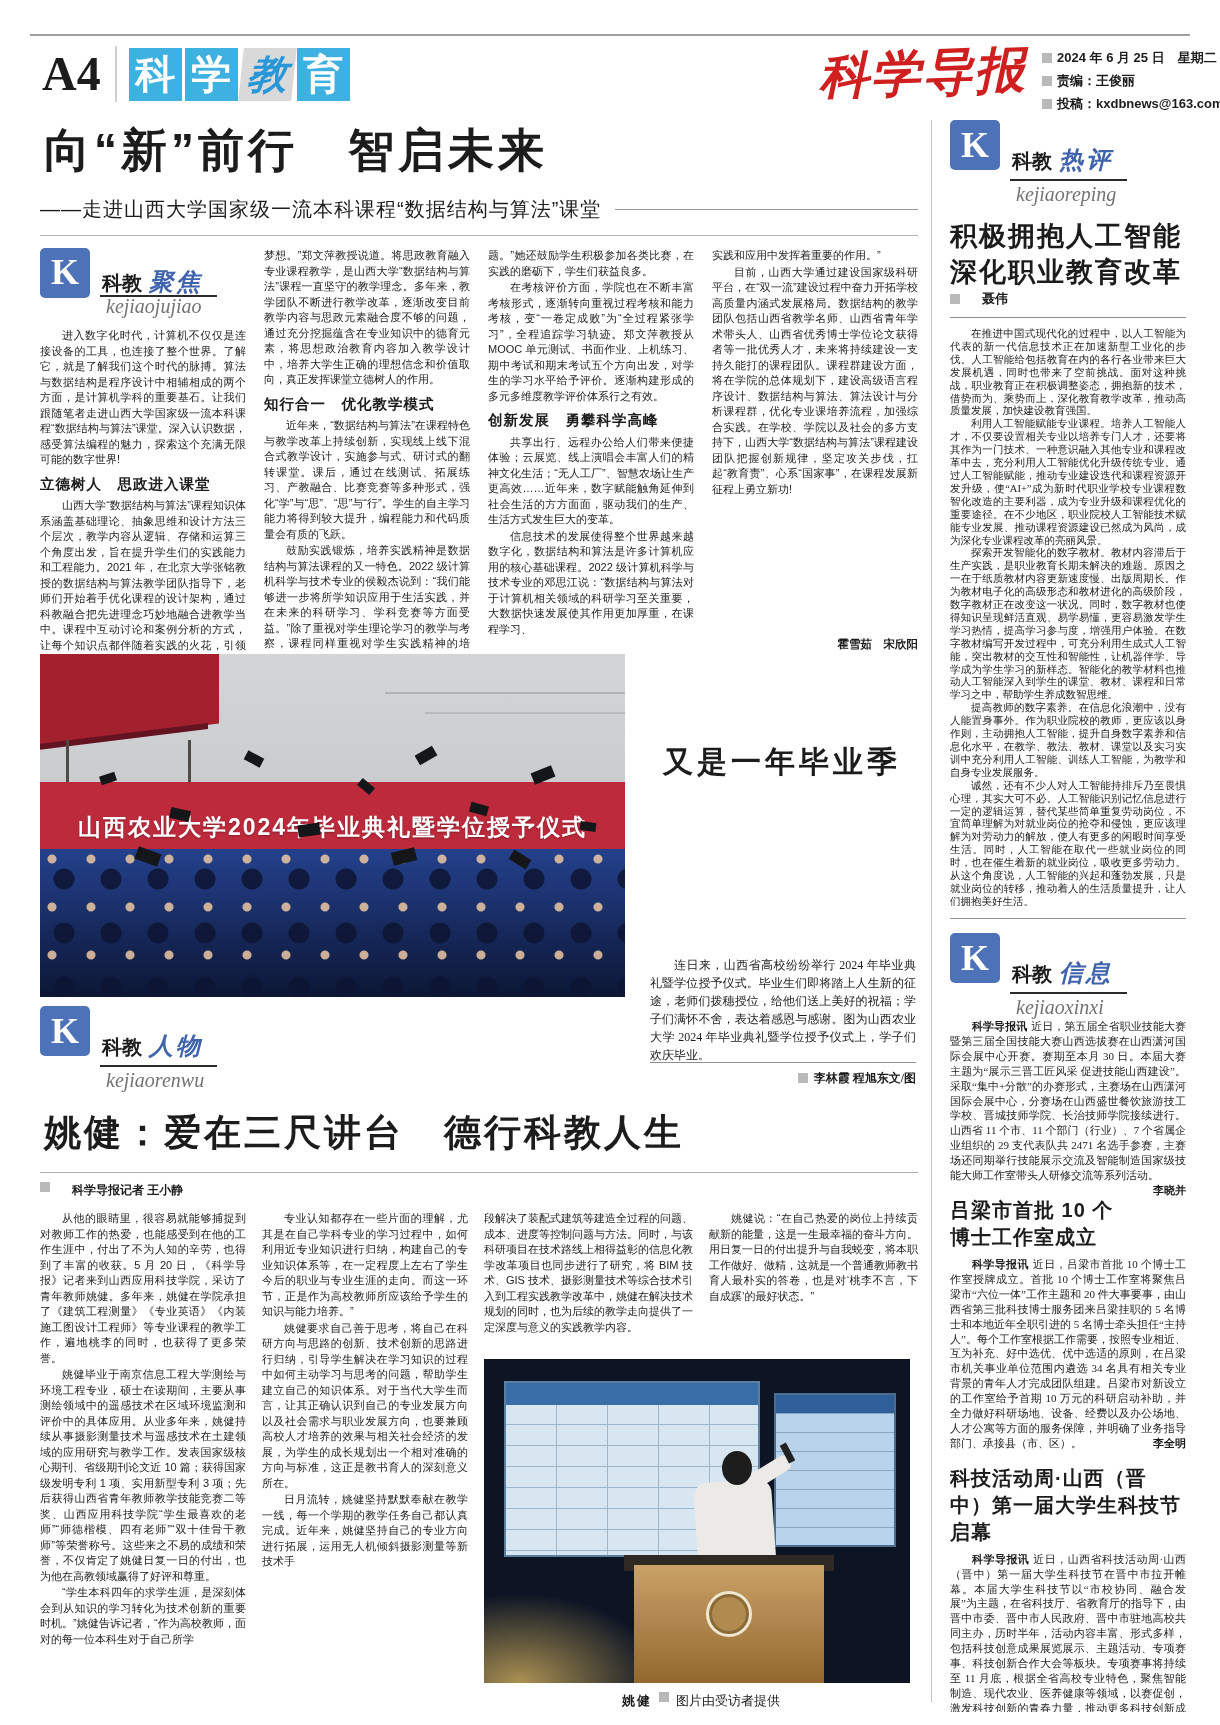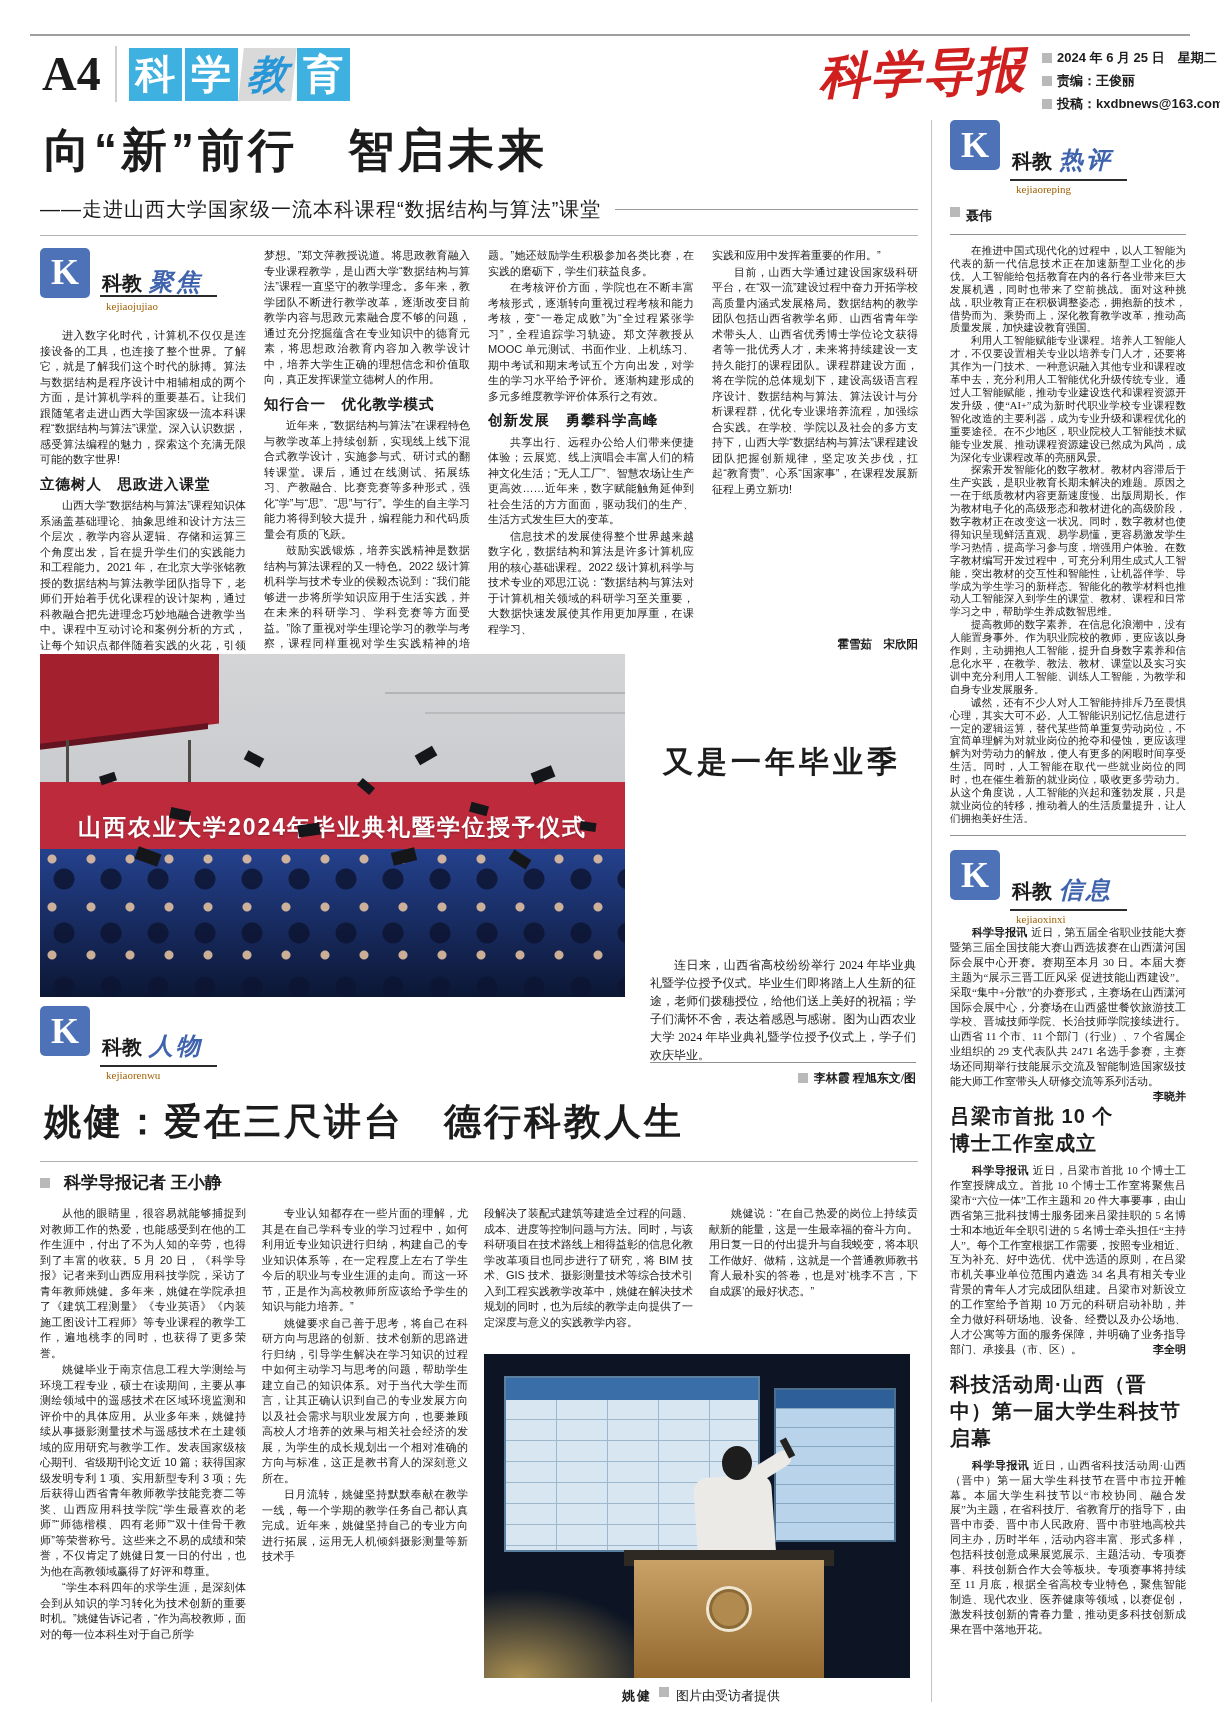--- a/index.html
+++ b/index.html
@@ -28,21 +28,21 @@
   
   .kbadge{display:flex;align-items:flex-start;gap:10px;break-inside:avoid;}
   .kbox{width:50px;height:50px;background:#4e72b8;color:#fff;border-radius:5px;flex:0 0 auto;
         font-family:"Liberation Serif",serif;font-weight:bold;font-size:36px;
         display:flex;align-items:center;justify-content:center;}
   .kb-right{padding-top:4px;}
   .kb-top{display:flex;align-items:baseline;border-bottom:2px solid #2b2b2b;padding:0 14px 3px 2px;}
   .kb-prefix{font-weight:bold;font-size:20px;margin-top:24px;}
   .kb-title{color:#3f63ad;font-family:"Liberation Serif",serif;font-style:italic;font-weight:bold;
         font-size:24px;margin-left:7px;letter-spacing:3px;}
-  .kb-pinyin{font-family:"Liberation Serif",serif;color:#a16207;font-size:11px;
+  .kb-pinyin{font-family:"Liberation Serif",serif;font-style:italic;color:#737373;font-size:20px;
         margin:2px 0 0 6px;}
 
   
   .article{left:40px;top:116px;width:878px;}
   .headline{font-size:46px;font-weight:bold;letter-spacing:4px;margin:4px 0 14px 4px;}
   .subhead{display:flex;align-items:center;gap:14px;font-size:20px;letter-spacing:1px;margin-bottom:12px;}
   .subhead::after{content:"";flex:1;height:1px;background:#9b9b9b;}
   .mainhr{height:1px;background:#b5b5b5;}
   .mcols{display:flex;gap:18px;margin-top:12px;height:404px;}
   .mcol{width:206px;flex:0 0 auto;font-size:11px;line-height:15.5px;text-align:justify;}
@@ -83,21 +83,21 @@
         line-height:18px;text-align:justify;}
   .capt-text .cap-par{text-indent:2em;margin:0;}
   .capt-byline{display:flex;justify-content:flex-end;align-items:center;gap:6px;margin-top:5px;
         font-weight:bold;font-size:12px;}
   .capt-rule{left:650px;top:1062px;width:266px;height:1px;background:#8f8f8f;}
 
   
   .renwu{left:40px;top:1006px;width:878px;}
   .rw-headline{font-size:37px;font-weight:bold;letter-spacing:3px;margin:16px 0 0 4px;}
   .rw-rule{height:1px;background:#b0b0b0;margin-top:14px;}
-  .rw-reporter{display:flex;align-items:center;gap:14px;margin-top:9px;font-size:17px;font-weight:bold;}
+  .rw-reporter{display:flex;align-items:flex-start;gap:22px;margin-top:9px;font-size:12px;font-weight:bold;}
   .rw-body{display:flex;gap:16px;margin-top:12px;}
   .rw-col{width:206px;flex:0 0 auto;font-size:11px;line-height:15.5px;text-align:justify;height:510px;overflow:hidden;}
   .rw-col p, .rw-right p{margin:0 0 1px;text-indent:2em;}
   .rw-right{width:434px;flex:0 0 auto;}
   .rw-topcols{display:flex;gap:16px;height:142px;overflow:hidden;font-size:11px;line-height:15.5px;text-align:justify;}
   .rw-topcols > div{width:209px;}
   .rw-topcols p.cont{text-indent:0;}
 
   
   .yaophoto{position:relative;width:426px;height:324px;margin-top:6px;background:#0d1524;overflow:hidden;}
@@ -124,22 +124,22 @@
   .glow{position:absolute;left:0;bottom:0;width:180px;height:90px;
         background:radial-gradient(ellipse at 20% 100%,rgba(224,186,98,.75),rgba(0,0,0,0) 70%);}
   .yao-caption{display:flex;justify-content:center;align-items:flex-start;gap:7px;margin-top:9px;
         font-size:13px;}
   .yao-caption b{letter-spacing:2px;}
 
   
   .vdiv{left:931px;top:120px;width:1px;height:1582px;background:#c3c3c3;}
   .rightcol{left:950px;top:120px;width:236px;height:1592px;overflow:hidden;}
   .rp-head{font-size:27px;font-weight:bold;letter-spacing:2px;line-height:36px;margin-top:12px;}
-  .rp-byline{display:flex;align-items:flex-start;gap:6px;font-weight:bold;font-size:13px;
-        border-bottom:1px solid #8f8f8f;padding-bottom:9px;margin-top:12px;}
+  .rp-byline{display:flex;align-items:center;gap:22px;font-weight:bold;font-size:13px;
+        border-bottom:1px solid #8f8f8f;padding-bottom:9px;}
   .rp-body{margin-top:10px;height:578px;overflow:hidden;font-family:"Liberation Serif",serif;
         font-size:10.5px;line-height:12.9px;text-align:justify;color:#222;}
   .rp-body p{margin:0;text-indent:2em;}
   .xz-rule{height:1px;background:#8f8f8f;margin:12px 0 14px;}
   .news-title{font-size:20px;font-weight:bold;line-height:27px;letter-spacing:1px;margin:14px 0 6px;}
   .news-body{font-family:"Liberation Serif",serif;font-size:11px;line-height:14.9px;
         text-align:justify;margin:0;text-indent:2em;}
   .news-body .lead-in{font-family:Liberation Serif, serif;font-weight:bold;margin-right:4px;}
   .news-author{float:right;font-family:"Liberation Sans",sans-serif;font-weight:bold;}
 </style>
@@ -321,20 +321,24 @@
     <div class="kbadge">
       <div class="kbox">K</div>
       <div class="kb-right">
         <div class="kb-top">
             <span class="kb-prefix">科教</span>
             <span class="kb-title">热评</span>
           </div>
         <div class="kb-pinyin">kejiaoreping</div>
       </div>
     </div>
+    <div class="rp-head">
+      <div>积极拥抱人工智能</div>
+      <div>深化职业教育改革</div>
+    </div>
     <div class="rp-byline">
       <span class="sq"></span>
       <span>聂伟</span>
     </div>
     <div class="rp-body">
       <p>在推进中国式现代化的过程中，以人工智能为代表的新一代信息技术正在加速新型工业化的步伐。人工智能给包括教育在内的各行各业带来巨大发展机遇，同时也带来了空前挑战。面对这种挑战，职业教育正在积极调整姿态，拥抱新的技术，借势而为、乘势而上，深化教育教学改革，推动高质量发展，加快建设教育强国。</p>
       <p>利用人工智能赋能专业课程。培养人工智能人才，不仅要设置相关专业以培养专门人才，还要将其作为一门技术、一种意识融入其他专业和课程改革中去，充分利用人工智能优化升级传统专业。通过人工智能赋能，推动专业建设迭代和课程资源开发升级，使“AI+”成为新时代职业学校专业课程数智化改造的主要利器，成为专业升级和课程优化的重要途径。在不少地区，职业院校人工智能技术赋能专业发展、推动课程资源建设已然成为风尚，成为深化专业课程改革的亮丽风景。</p>
       <p>探索开发智能化的数字教材。教材内容滞后于生产实践，是职业教育长期未解决的难题。原因之一在于纸质教材内容更新速度慢、出版周期长。作为教材电子化的高级形态和教材进化的高级阶段，数字教材正在改变这一状况。同时，数字教材也使得知识呈现鲜活直观、易学易懂，更容易激发学生学习热情，提高学习参与度，增强用户体验。在数字教材编写开发过程中，可充分利用生成式人工智能，突出教材的交互性和智能性，让机器伴学、导学成为学生学习的新样态。智能化的教学材料也推动人工智能深入到学生的课堂、教材、课程和日常学习之中，帮助学生养成数智思维。</p>
       <p>提高教师的数字素养。在信息化浪潮中，没有人能置身事外。作为职业院校的教师，更应该以身作则，主动拥抱人工智能，提升自身数字素养和信息化水平，在教学、教法、教材、课堂以及实习实训中充分利用人工智能、训练人工智能，为教学和自身专业发展服务。</p>
       <p>诚然，还有不少人对人工智能持排斥乃至畏惧心理，其实大可不必。人工智能识别记忆信息进行一定的逻辑运算，替代某些简单重复劳动岗位，不宜简单理解为对就业岗位的抢夺和侵蚀，更应该理解为对劳动力的解放，使人有更多的闲暇时间享受生活。同时，人工智能在取代一些就业岗位的同时，也在催生着新的就业岗位，吸收更多劳动力。从这个角度说，人工智能的兴起和蓬勃发展，只是就业岗位的转移，推动着人的生活质量提升，让人们拥抱美好生活。</p>

